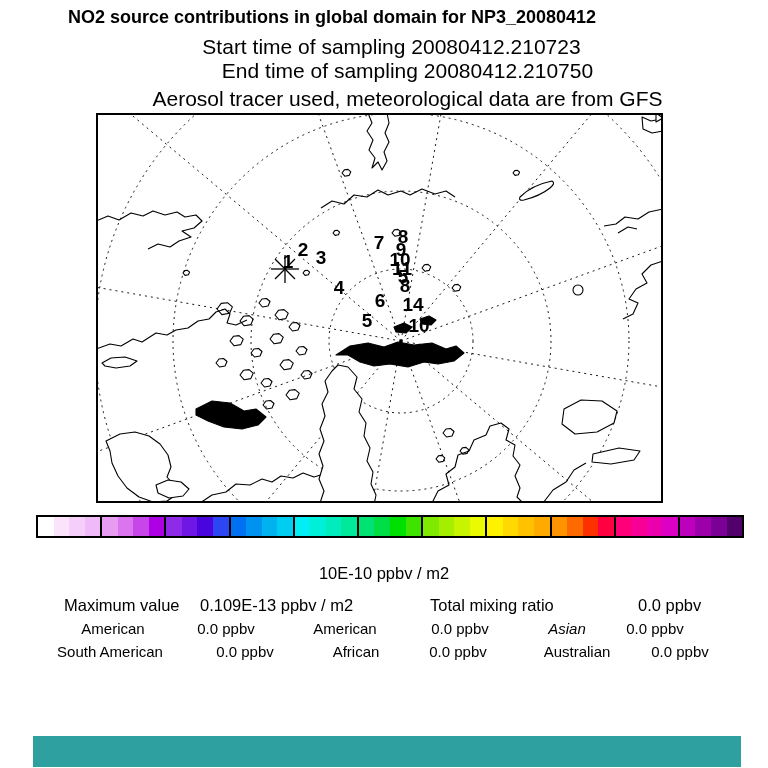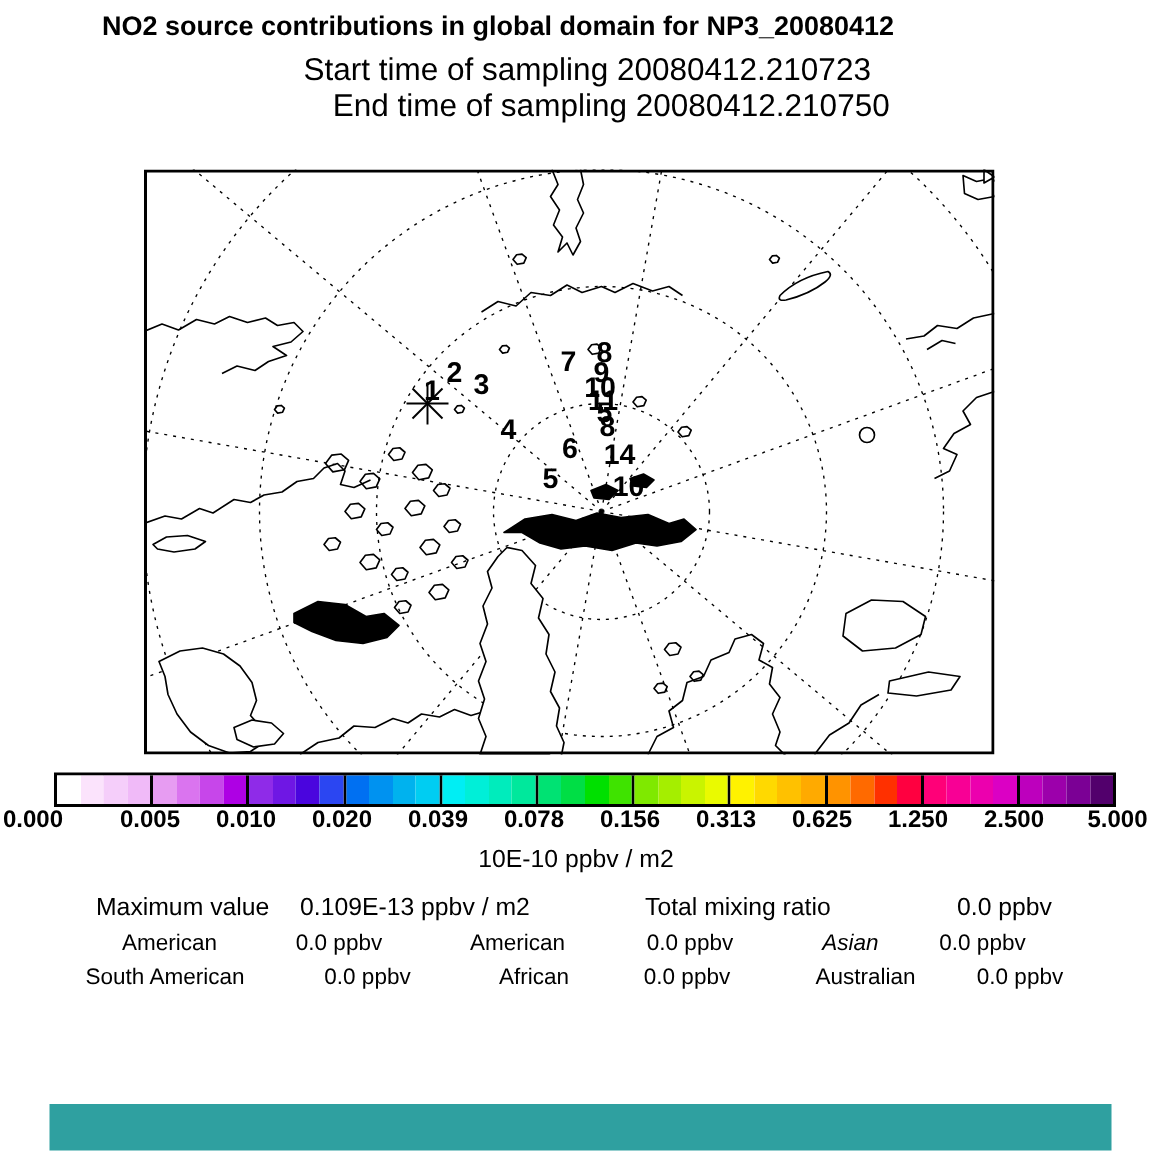--- a/index.html
+++ b/index.html
@@ -39,20 +39,21 @@
 </style>
 </head>
 <body>
 
 <div id="page">
 
   <div id="title" class="abs ctr">NO2 source contributions in global domain for NP3_20080412</div>
   <div id="hline2" class="abs ctr hline">
     <span class="pre">Start time of sampling 20080412.210723</span><span class="hgap2"></span><span class="pre">End time of sampling 20080412.210750</span>
   </div>
+  <div id="hline4" class="abs ctr hline">Aerosol tracer used, meteorological data are from GFS</div>
 
   <div id="map" class="abs">
     <svg width="567" height="390" viewBox="0 0 567 390">
       <defs>
           <clipPath id="mapclip">
             <rect x="0" y="0" width="567" height="390"></rect>
           </clipPath>
         </defs>
       <g clip-path="url(#mapclip)">
         <g id="graticule" stroke="#000" stroke-width="0.9" fill="none" stroke-dasharray="2,4">
@@ -219,34 +220,20 @@
         <div class="cb-cell" style="background: rgb(236, 0, 174);"></div>
         <div class="cb-cell" style="background: rgb(219, 0, 196);"></div>
       </div>
       <div class="cb-seg">
         <div class="cb-cell" style="background: rgb(189, 0, 189);"></div>
         <div class="cb-cell" style="background: rgb(156, 0, 171);"></div>
         <div class="cb-cell" style="background: rgb(123, 0, 149);"></div>
         <div class="cb-cell" style="background: rgb(82, 0, 108);"></div>
       </div>
     </div>
-  <div id="cb-ticks" class="abs">
-      <span class="cb-tick" style="left: 22px;">0.000</span>
-      <span class="cb-tick" style="left: 100px;">0.005</span>
-      <span class="cb-tick" style="left: 164px;">0.010</span>
-      <span class="cb-tick" style="left: 228px;">0.020</span>
-      <span class="cb-tick" style="left: 292px;">0.039</span>
-      <span class="cb-tick" style="left: 356px;">0.078</span>
-      <span class="cb-tick" style="left: 420px;">0.156</span>
-      <span class="cb-tick" style="left: 484px;">0.313</span>
-      <span class="cb-tick" style="left: 548px;">0.625</span>
-      <span class="cb-tick" style="left: 612px;">1.250</span>
-      <span class="cb-tick" style="left: 676px;">2.500</span>
-      <span class="cb-tick" style="left: 745px;">5.000</span>
-    </div>
   <div id="units-line" class="abs ctr">10E-10 ppbv / m2</div>
 
   <div id="max-row" class="abs">
     <span class="mx" style="left:64px">Maximum value</span>
     <span class="mx" style="left:200px">0.109E-13 ppbv / m2</span>
     <span class="mx" style="left:430px">Total mixing ratio</span>
     <span class="mx" style="left:638px">0.0 ppbv</span>
   </div>
   <div id="regions-1" class="abs region-row">
       <span class="rg" style="left: 113px;">American</span>

